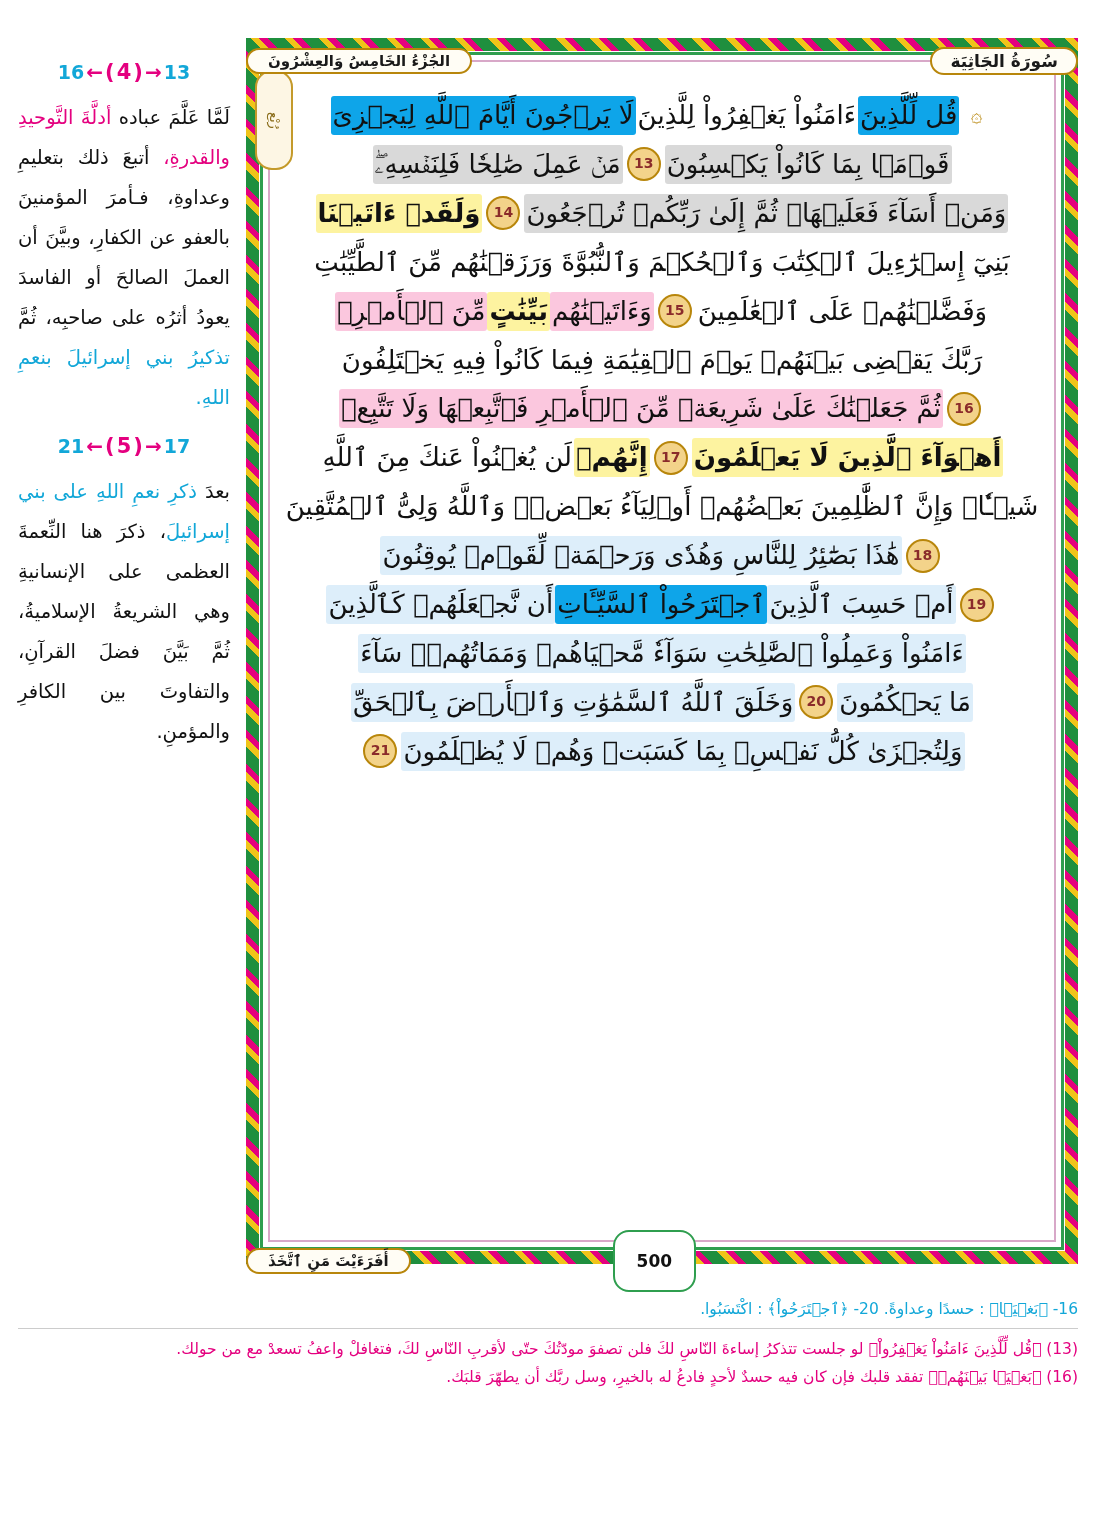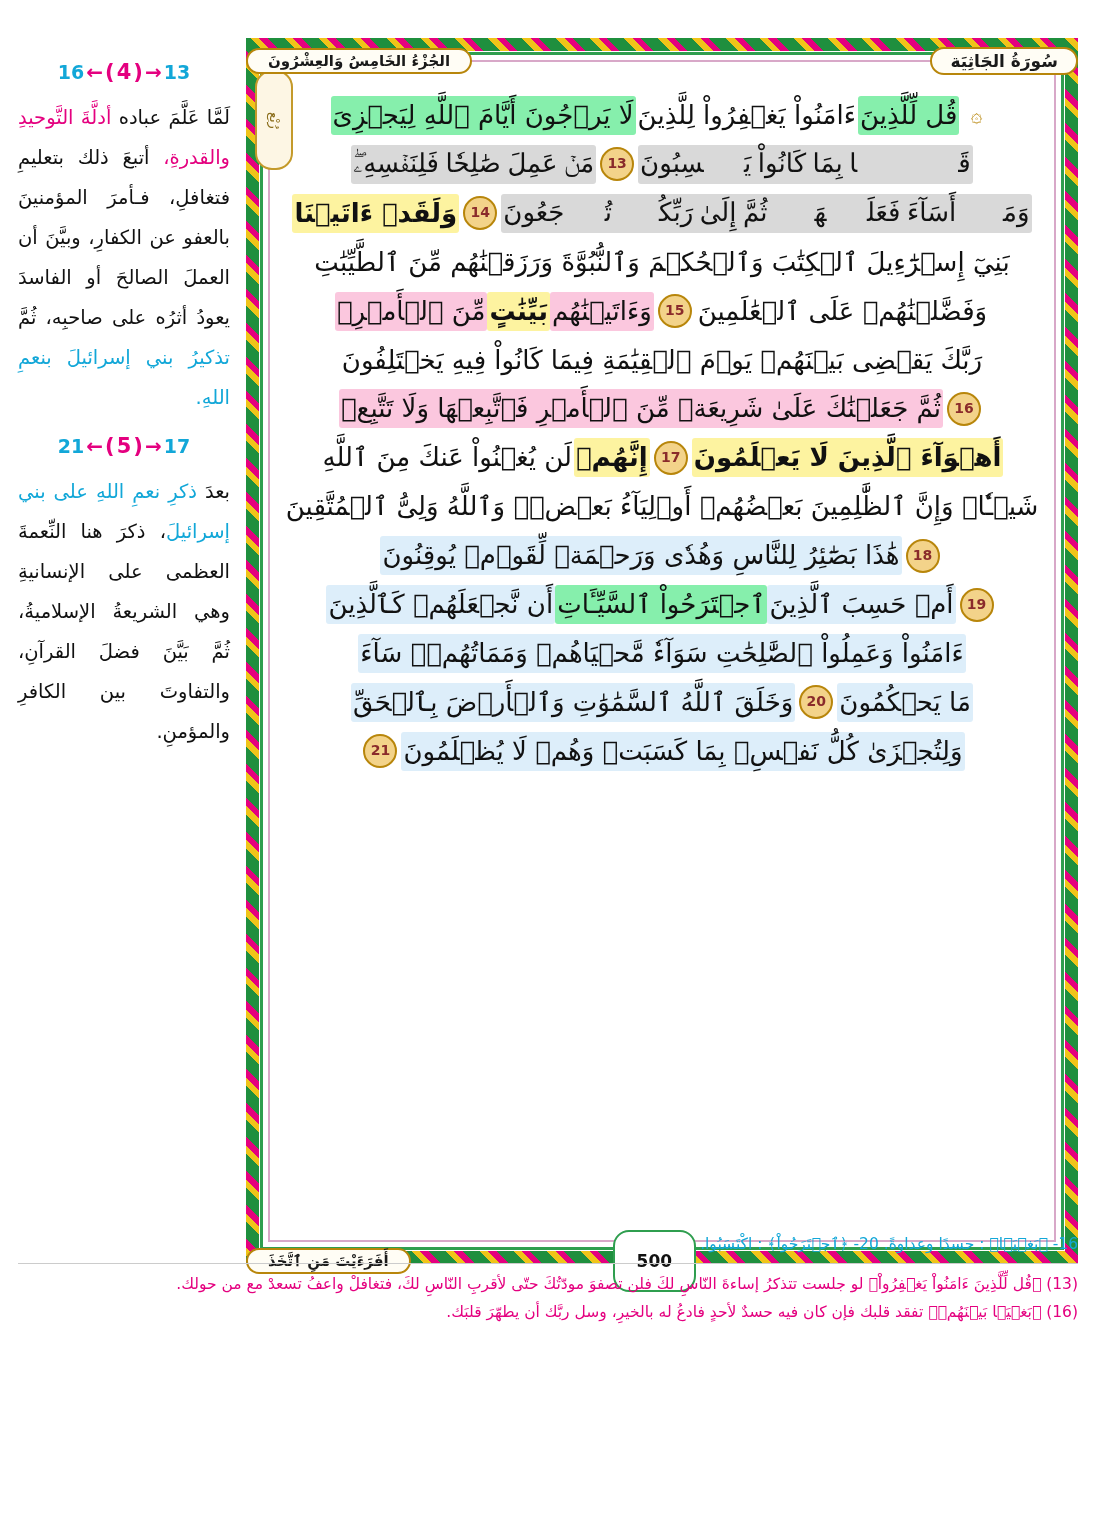--- a/index.html
+++ b/index.html
@@ -153,22 +153,22 @@
     line-height: 1.42;
     letter-spacing: 0px;
     white-space: nowrap;
     margin-bottom: 10px;
     display: flex;
     align-items: center;
     justify-content: center;
     direction: rtl;
   }
   .seg { padding: 1px 2px; border-radius: 3px; }
-  .hl-blue   { background: #86efac; }
-  .hl-gray   { background: #d9d9d9; font-family: Liberation Serif, serif; }
+  .hl-blue   { background: #0ea5e9; }
+  .hl-gray   { background: #d9d9d9; }
   .hl-yellow { background: #fdf3a0; font-weight: bold; }
   .hl-pink   { background: #fbc7de; text-align: right; }
   .hl-lblue  { background: #ddeefa; }
   .hl-none   { background: transparent; }
 
   .aya-num {
     display: inline-flex;
     align-items: center;
     justify-content: center;
     width: 30px;
@@ -213,21 +213,21 @@
     padding: 19px 22px;
     font-size: 17px;
     font-weight: bold;
     color: #111;
     font-family: "DejaVu Sans", sans-serif;
   }
 
   
   #footnotes {
     position: absolute;
-    top: 1230px;
+    top: 1295px;
     left: 18px;
     width: 1060px;
     direction: rtl;
     text-align: right;
   }
   .fn-line {
     font-size: 15.5px;
     line-height: 1.85;
     color: #e4007f;
     white-space: nowrap;
@@ -247,21 +247,21 @@
     <span class="num-left">16</span>
     <span class="arrow">←</span>
     <span class="paren">(</span>
     <span class="paren">4</span>
     <span class="paren">)</span>
     <span class="arrow">→</span>
     <span class="num-right">13</span>
   </div>
 
   <div class="commentary">
-    <span class="c-black">لَمَّا عَلَّمَ عباده </span><span class="c-pink">أدلَّةَ التَّوحيدِ والقدرةِ،</span><span class="c-black"> أتبعَ ذلك بتعليمِ فتغافلِ، فـأمرَ المؤمنينَ بالعفو عن الكفارِ، وبيَّنَ أن العملَ الصالحَ أو الفاسدَ يعودُ أثرُه على صاحبِه، ثُمَّ </span><span class="c-cyan">تذكيرُ بني إسرائيلَ بنعمِ اللهِ.</span>
+    <span class="c-black">لَمَّا عَلَّمَ عباده </span><span class="c-pink">أدلَّةَ التَّوحيدِ والقدرةِ،</span><span class="c-black"> أتبعَ ذلك بتعليمِ وعداوةِ، فـأمرَ المؤمنينَ بالعفو عن الكفارِ، وبيَّنَ أن العملَ الصالحَ أو الفاسدَ يعودُ أثرُه على صاحبِه، ثُمَّ </span><span class="c-cyan">تذكيرُ بني إسرائيلَ بنعمِ اللهِ.</span>
   </div>
 
   <div class="block-gap"></div>
 
   <div class="juz-header">
     <span class="num-left">21</span>
     <span class="arrow">←</span>
     <span class="paren">(</span>
     <span class="paren">5</span>
     <span class="paren">)</span>

